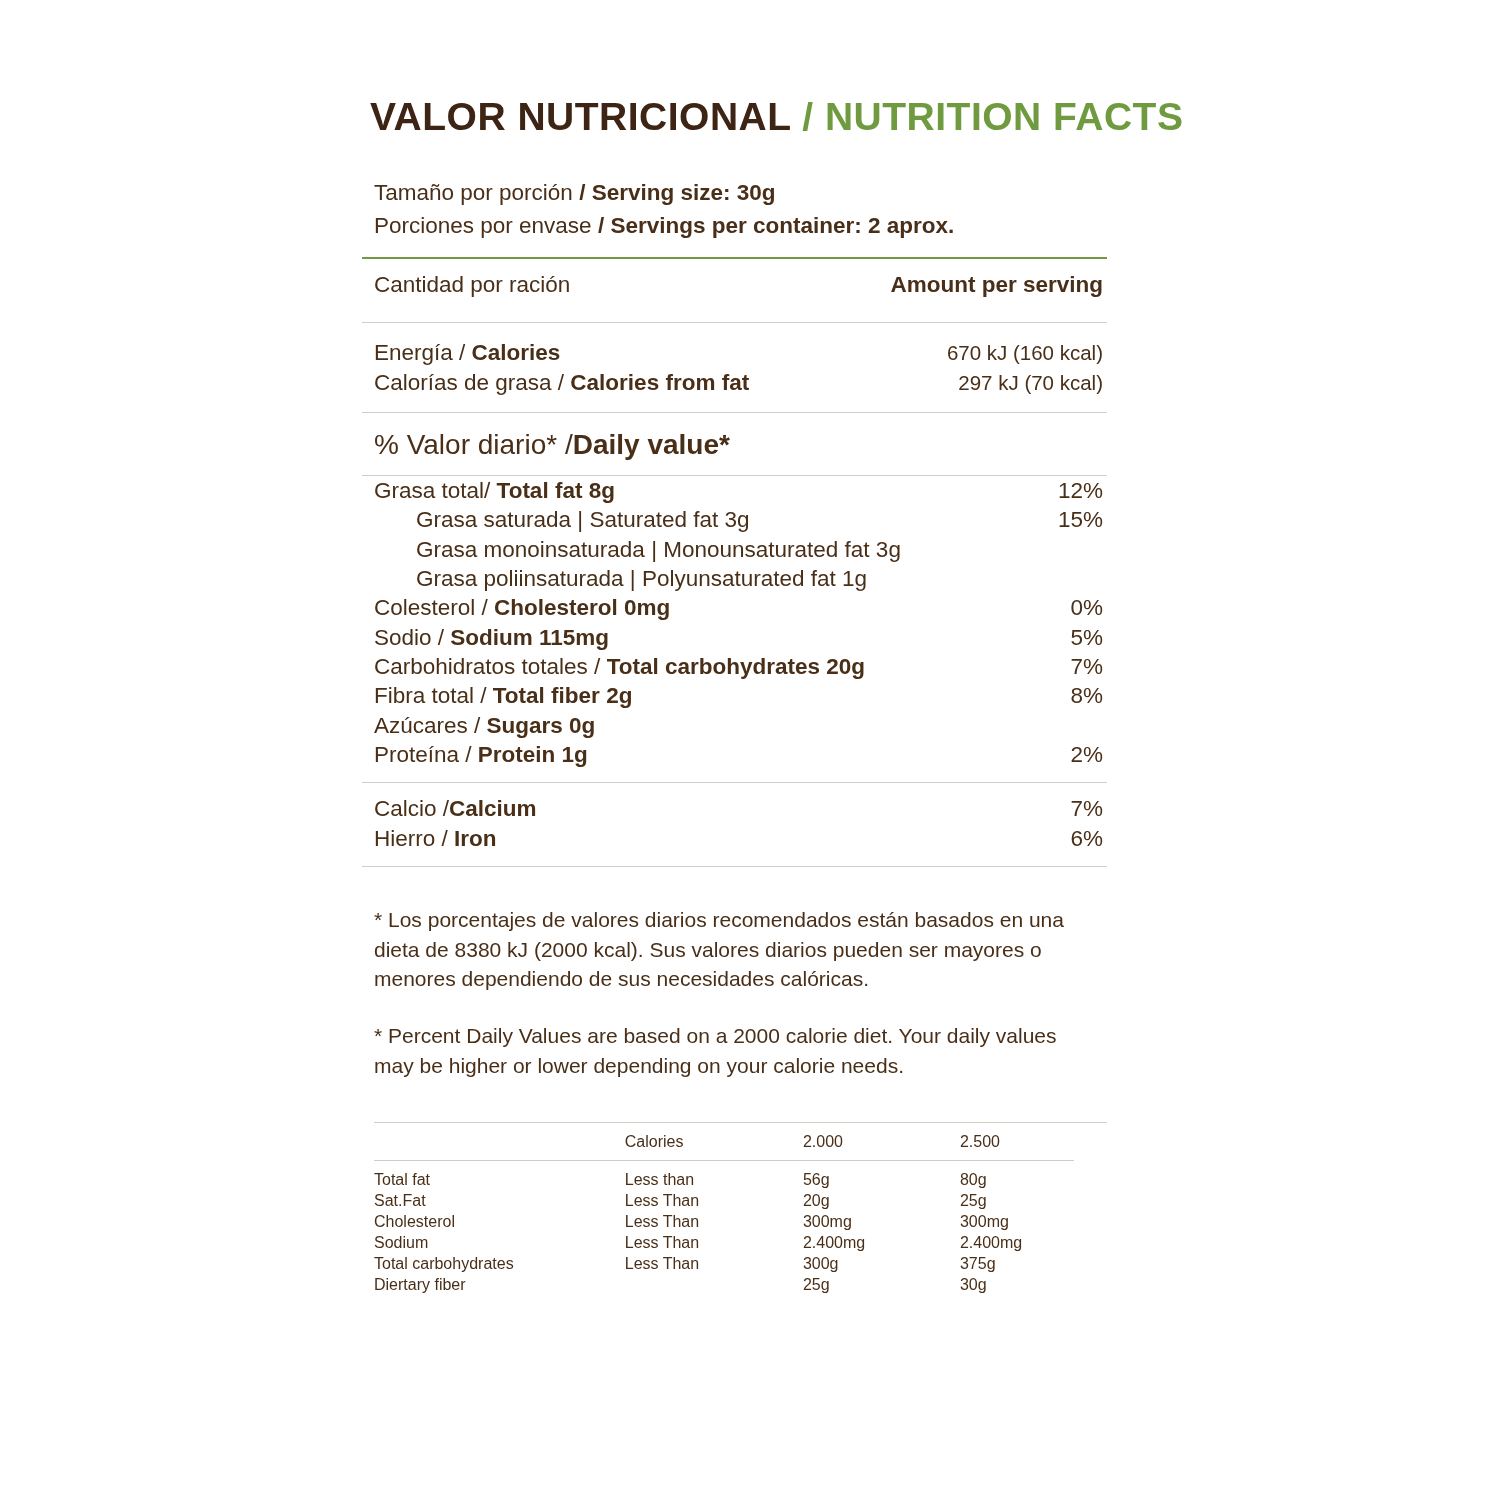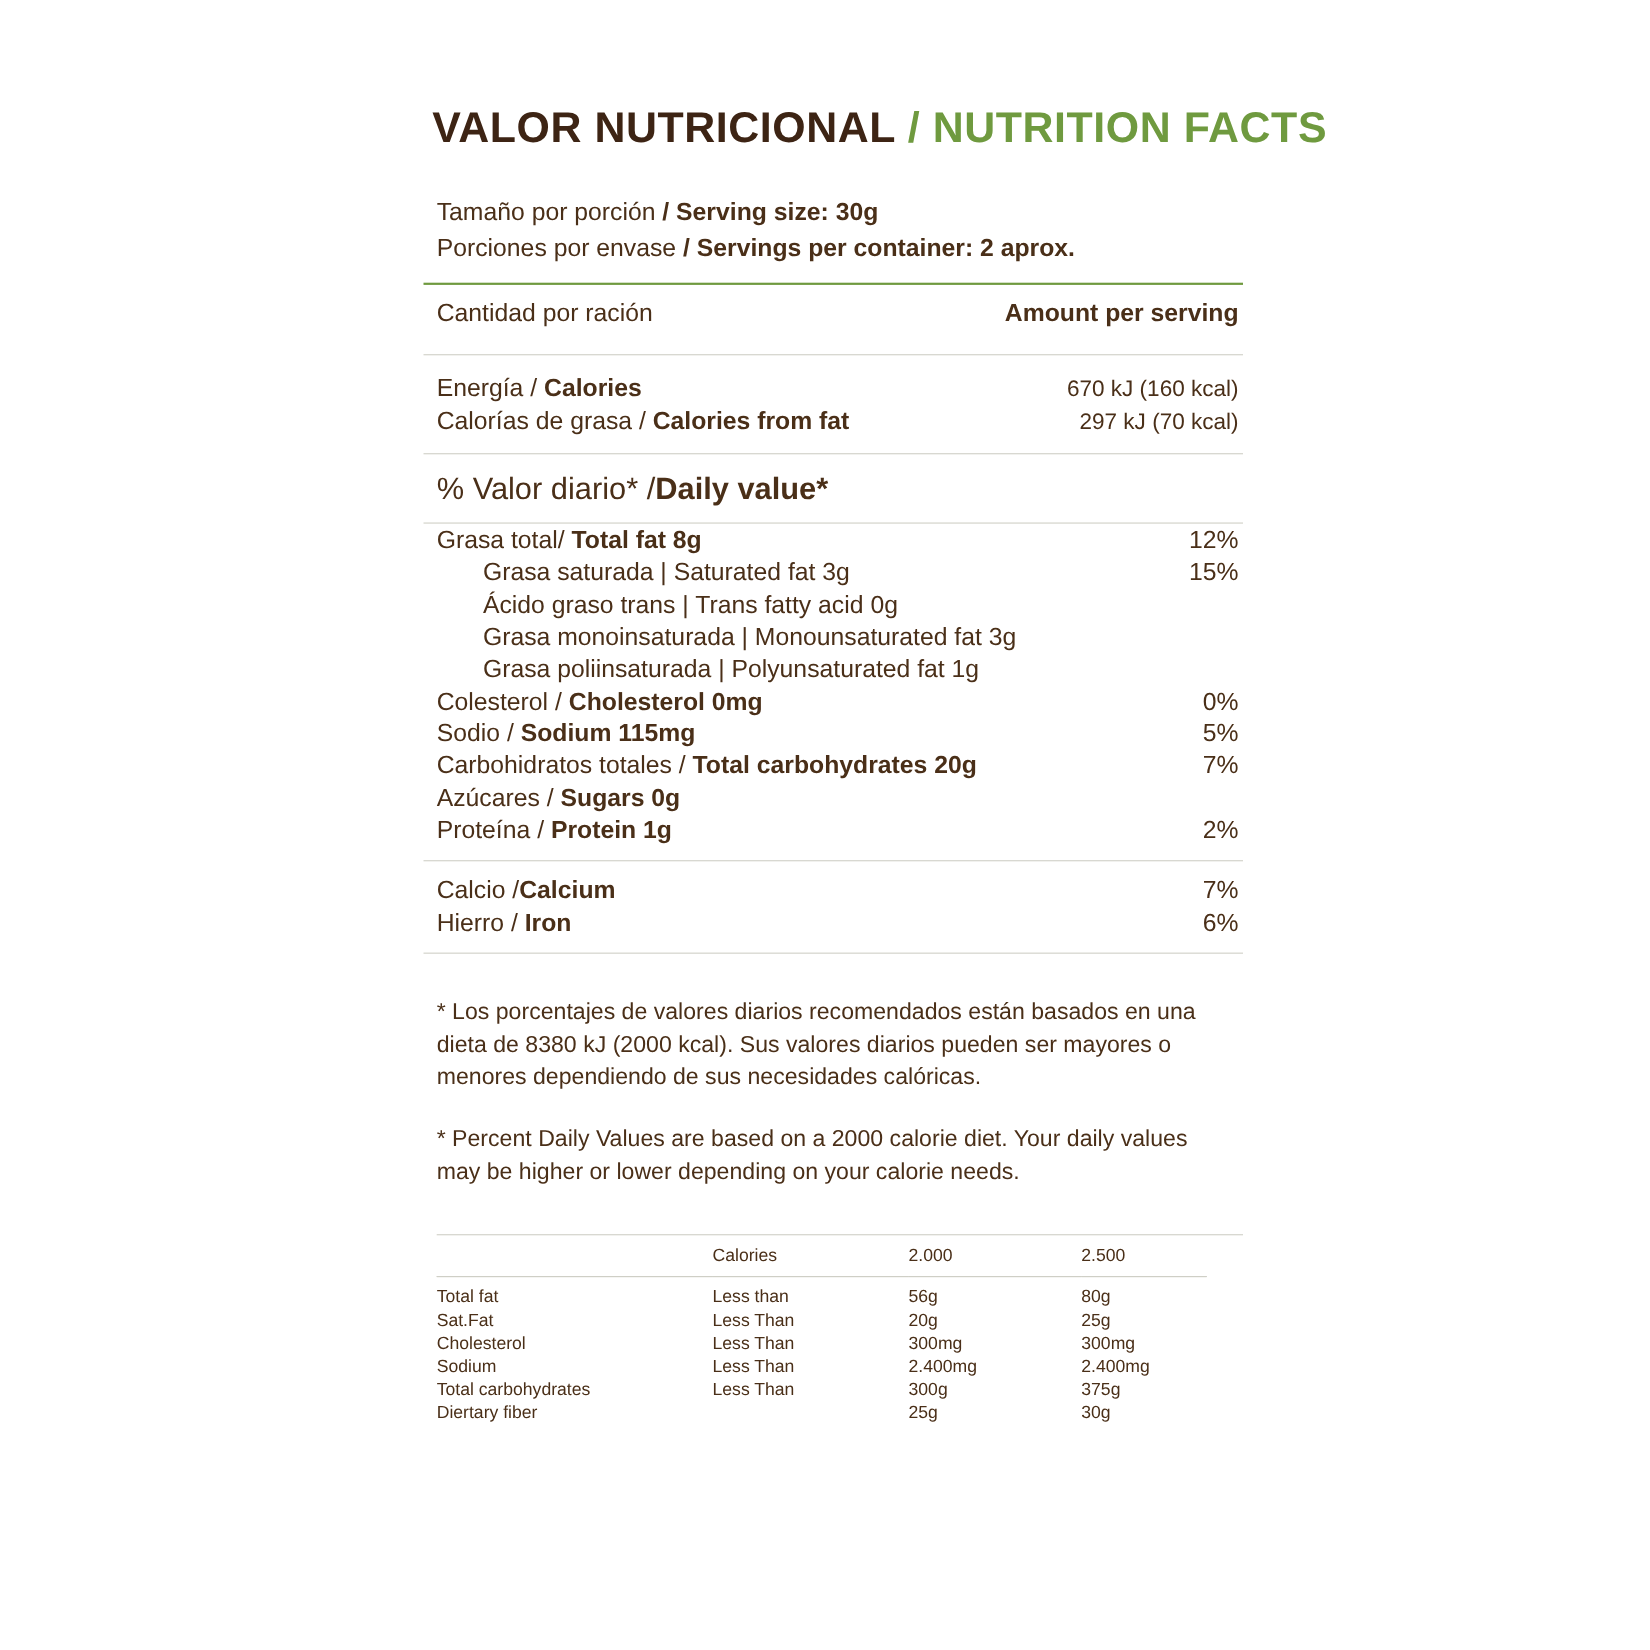--- a/index.html
+++ b/index.html
@@ -9,21 +9,21 @@
   }
   body {
     width: 1500px;
     height: 1500px;
     font-family: "Liberation Sans", sans-serif;
     color: #4a2f18;
     overflow: hidden;
   }
   .panel {
     position: absolute;
-    left: 385px;
+    left: 362px;
     top: 95px;
     width: 745px;
   }
   .title {
     font-size: 39px;
     font-weight: bold;
     letter-spacing: 0.5px;
     margin: 0 0 0 8px;
     white-space: nowrap;
   }
@@ -188,24 +188,20 @@
     <div class="row">
       <span class="left"><span>Grasa total/ </span><span class="b">Total fat 8g</span></span>
       <span class="right">12%</span>
     </div>
 
     <div class="row">
       <span class="left indent"><span>Grasa saturada | Saturated fat 3g</span></span>
       <span class="right">15%</span>
     </div>
 
-    <div class="row">
-      <span class="left indent"><span>Ácido graso trans | Trans fatty acid 0g</span></span>
-      <span class="right"></span>
-    </div>
 
     <div class="row">
       <span class="left indent"><span>Grasa monoinsaturada | Monounsaturated fat 3g</span></span>
       <span class="right"></span>
     </div>
 
     <div class="row">
       <span class="left indent"><span>Grasa poliinsaturada | Polyunsaturated fat 1g</span></span>
       <span class="right"></span>
     </div>
@@ -218,20 +214,24 @@
     <div class="row">
       <span class="left"><span>Sodio / </span><span class="b">Sodium 115mg</span></span>
       <span class="right">5%</span>
     </div>
 
     <div class="row">
       <span class="left"><span>Carbohidratos totales / </span><span class="b">Total carbohydrates 20g</span></span>
       <span class="right">7%</span>
     </div>
 
+    <div class="row">
+      <span class="left"><span>Fibra total / </span><span class="b">Total fiber 2g</span></span>
+      <span class="right">8%</span>
+    </div>
 
     <div class="row">
       <span class="left"><span>Azúcares / </span><span class="b">Sugars 0g</span></span>
       <span class="right"></span>
     </div>
 
     <div class="row">
       <span class="left"><span>Proteína / </span><span class="b">Protein 1g</span></span>
       <span class="right">2%</span>
     </div>

